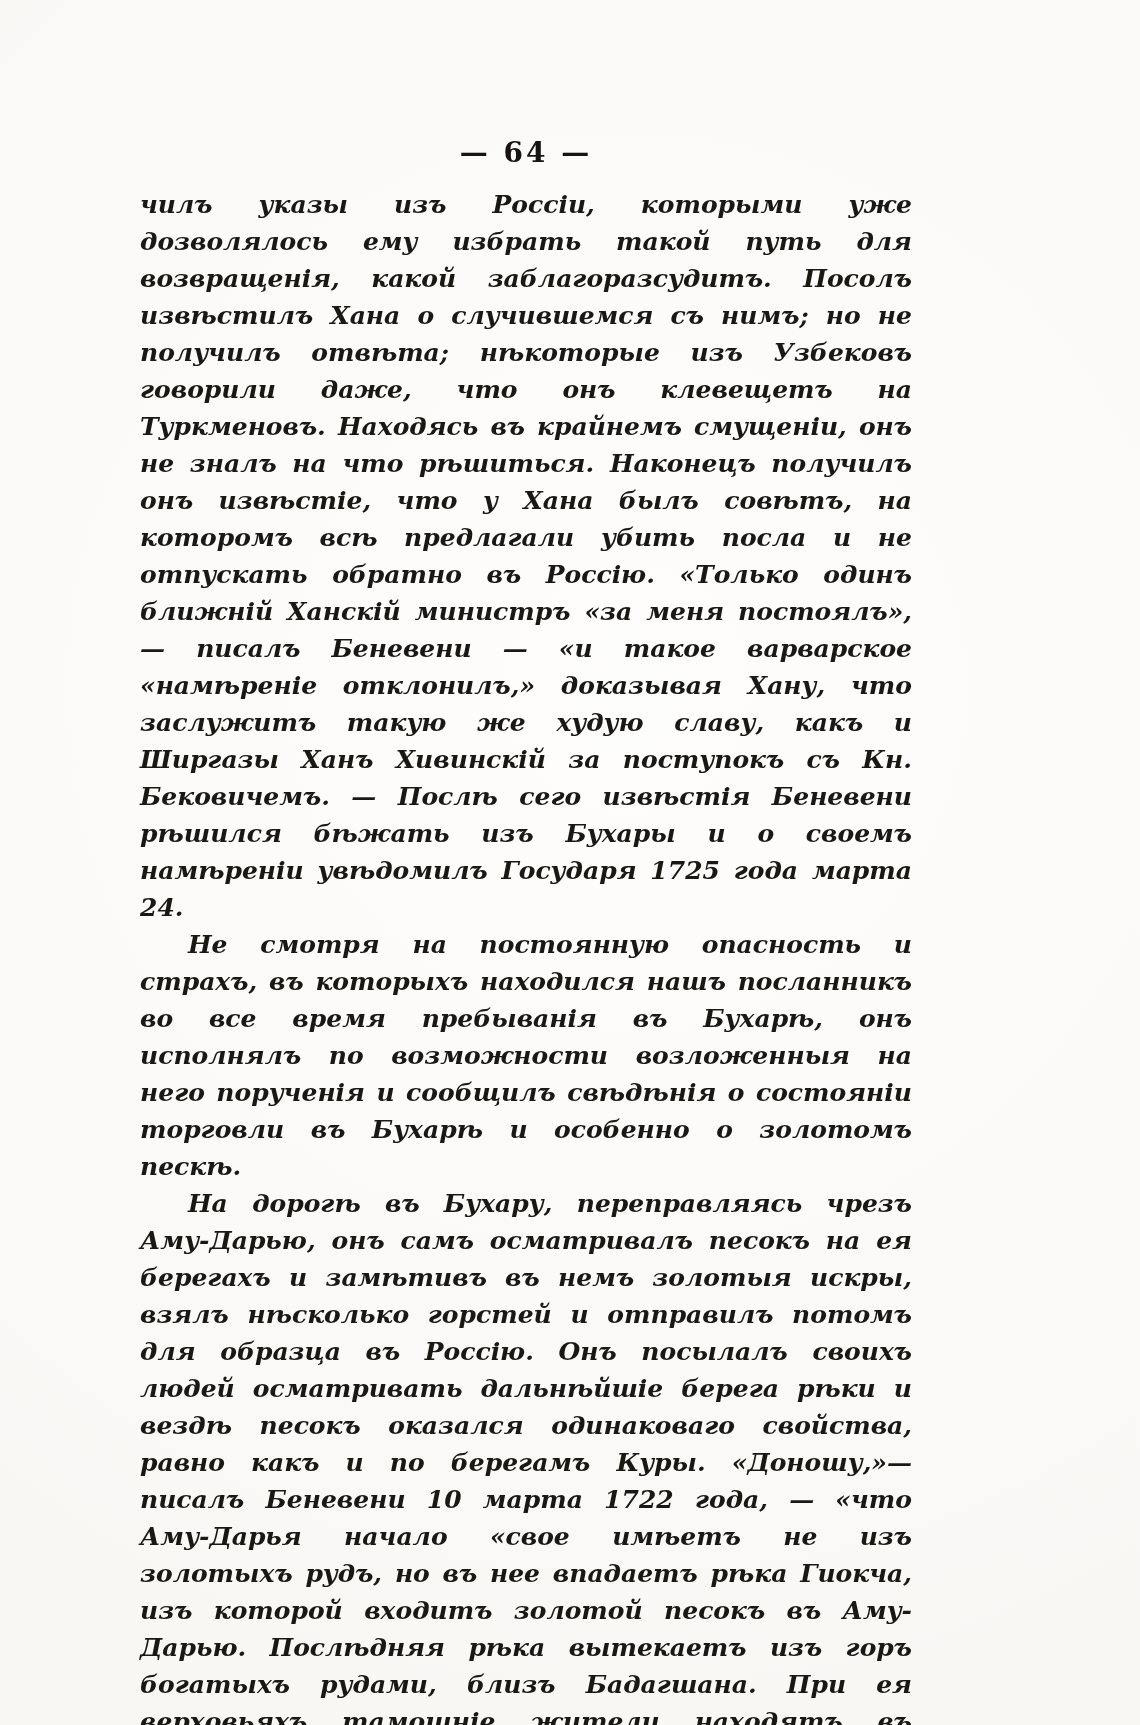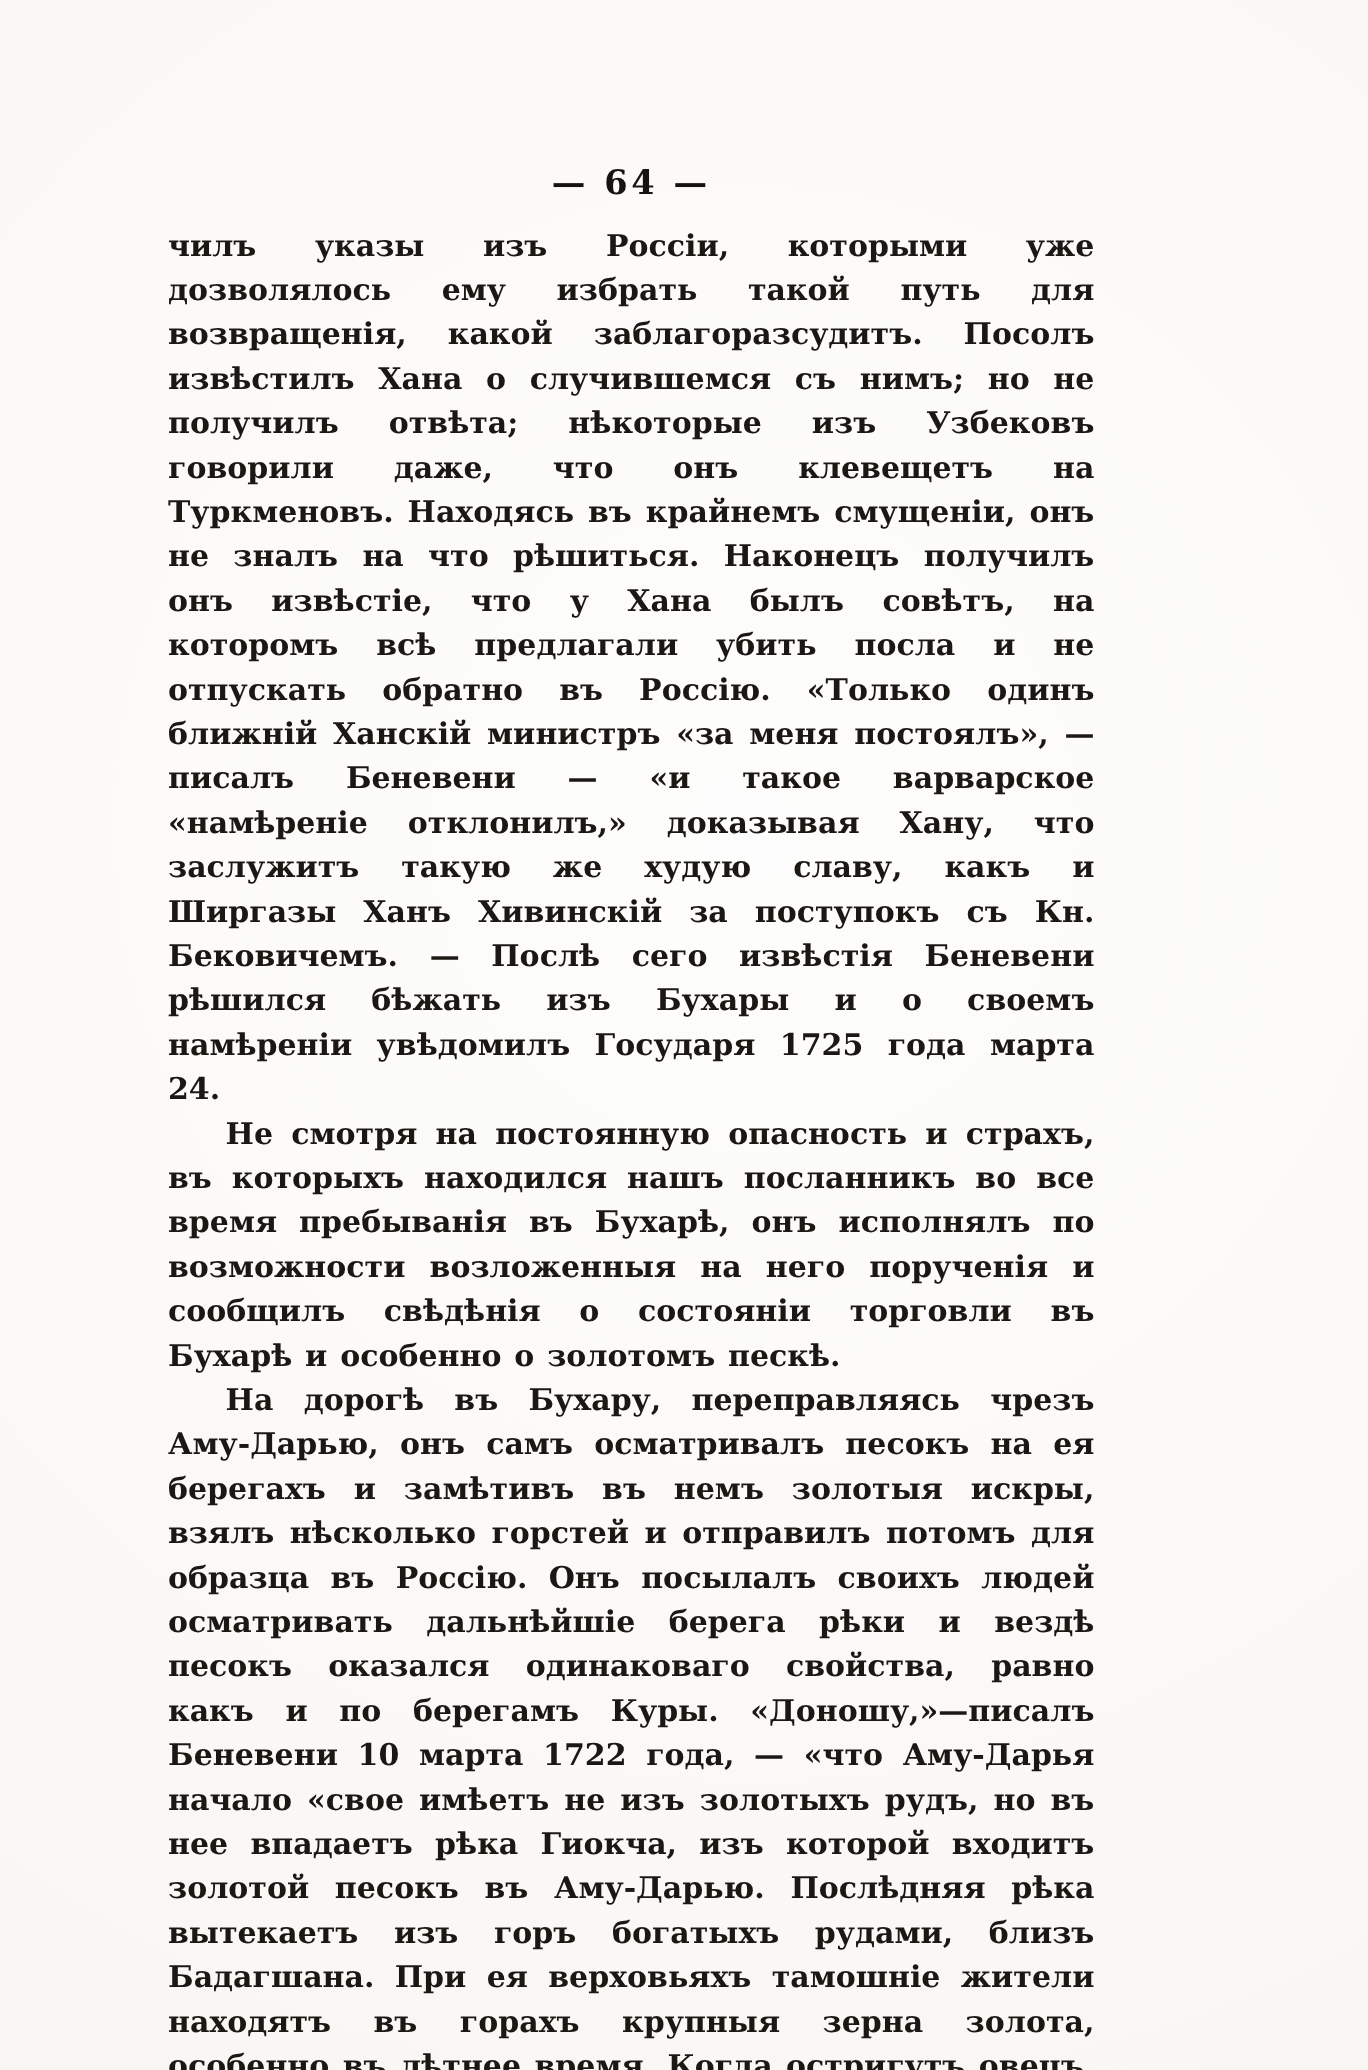--- a/index.html
+++ b/index.html
@@ -40,20 +40,21 @@
     width: 772px;
     font-size: 25px;
     font-weight: bold;
     line-height: 37px;
     text-align: justify;
     color: #1b1713;
     word-spacing: 2px;
   }
   .text-block p {
     margin: 0;
+    font-style: italic;
   }
   .text-block p.indent {
     text-indent: 48px;
   }
 </style>
 </head>
 <body>
 
 <div class="scan-page">
   <div class="page-number">— 64 —</div>

